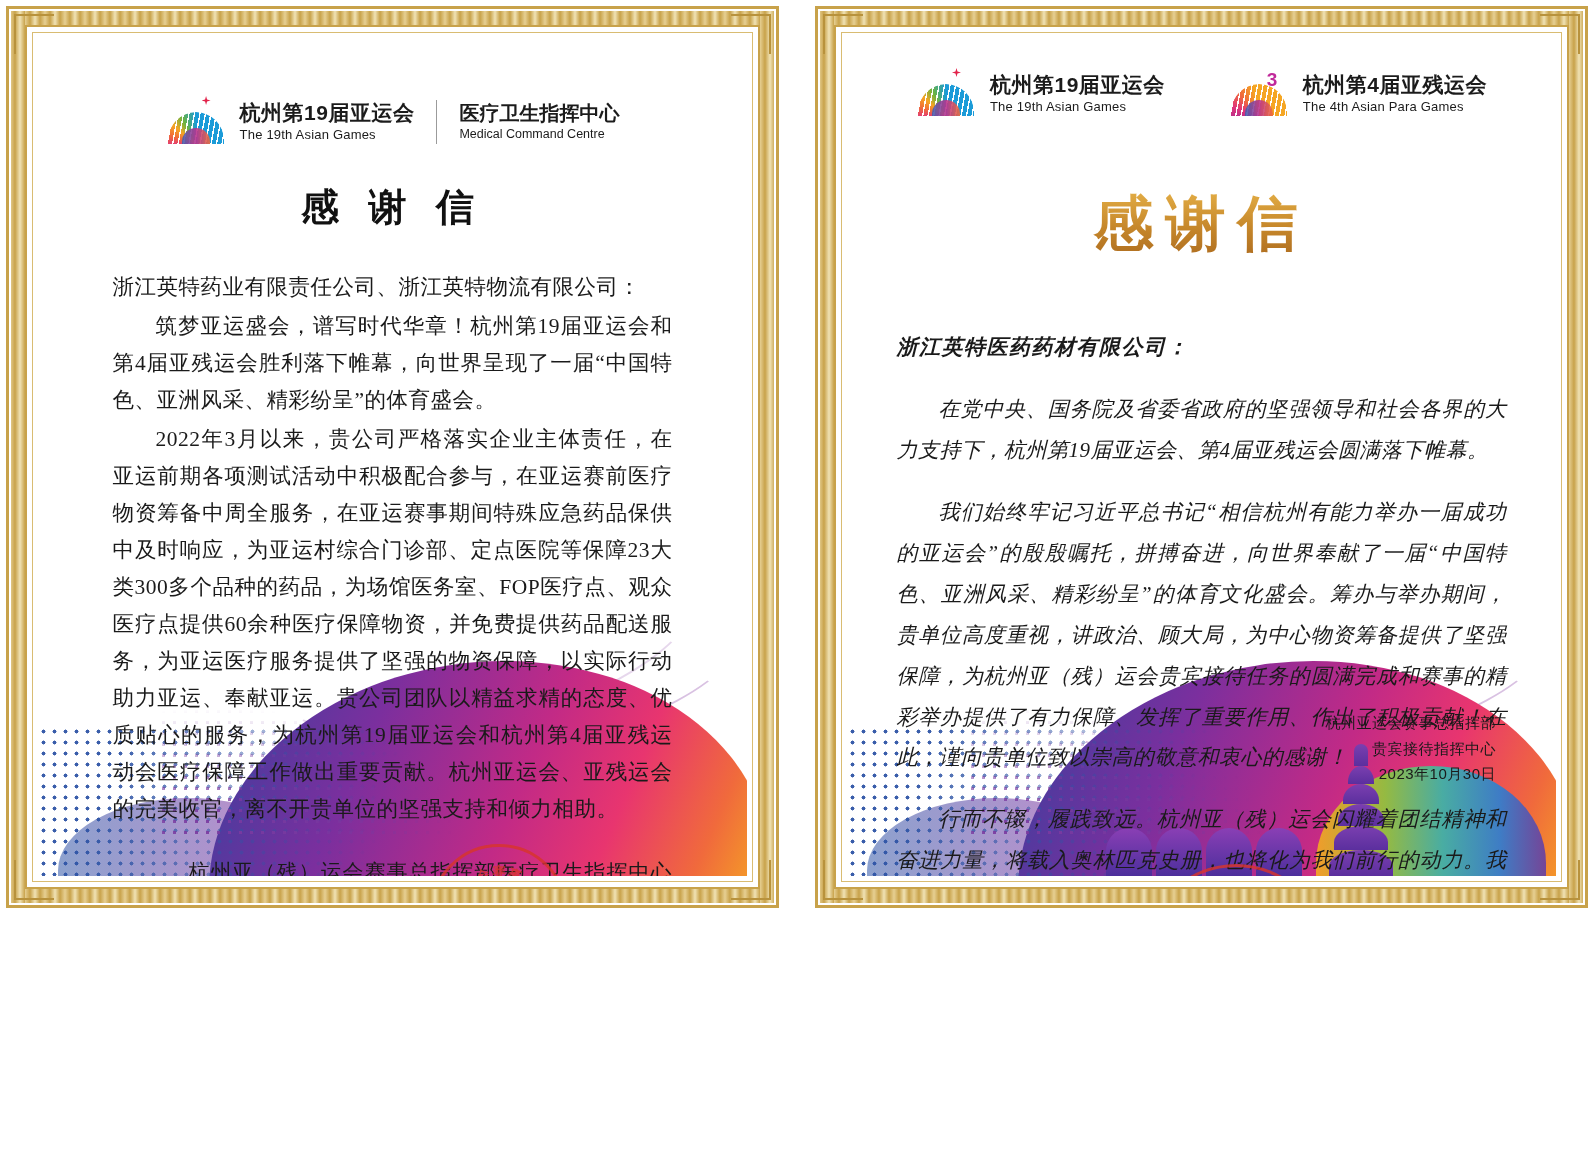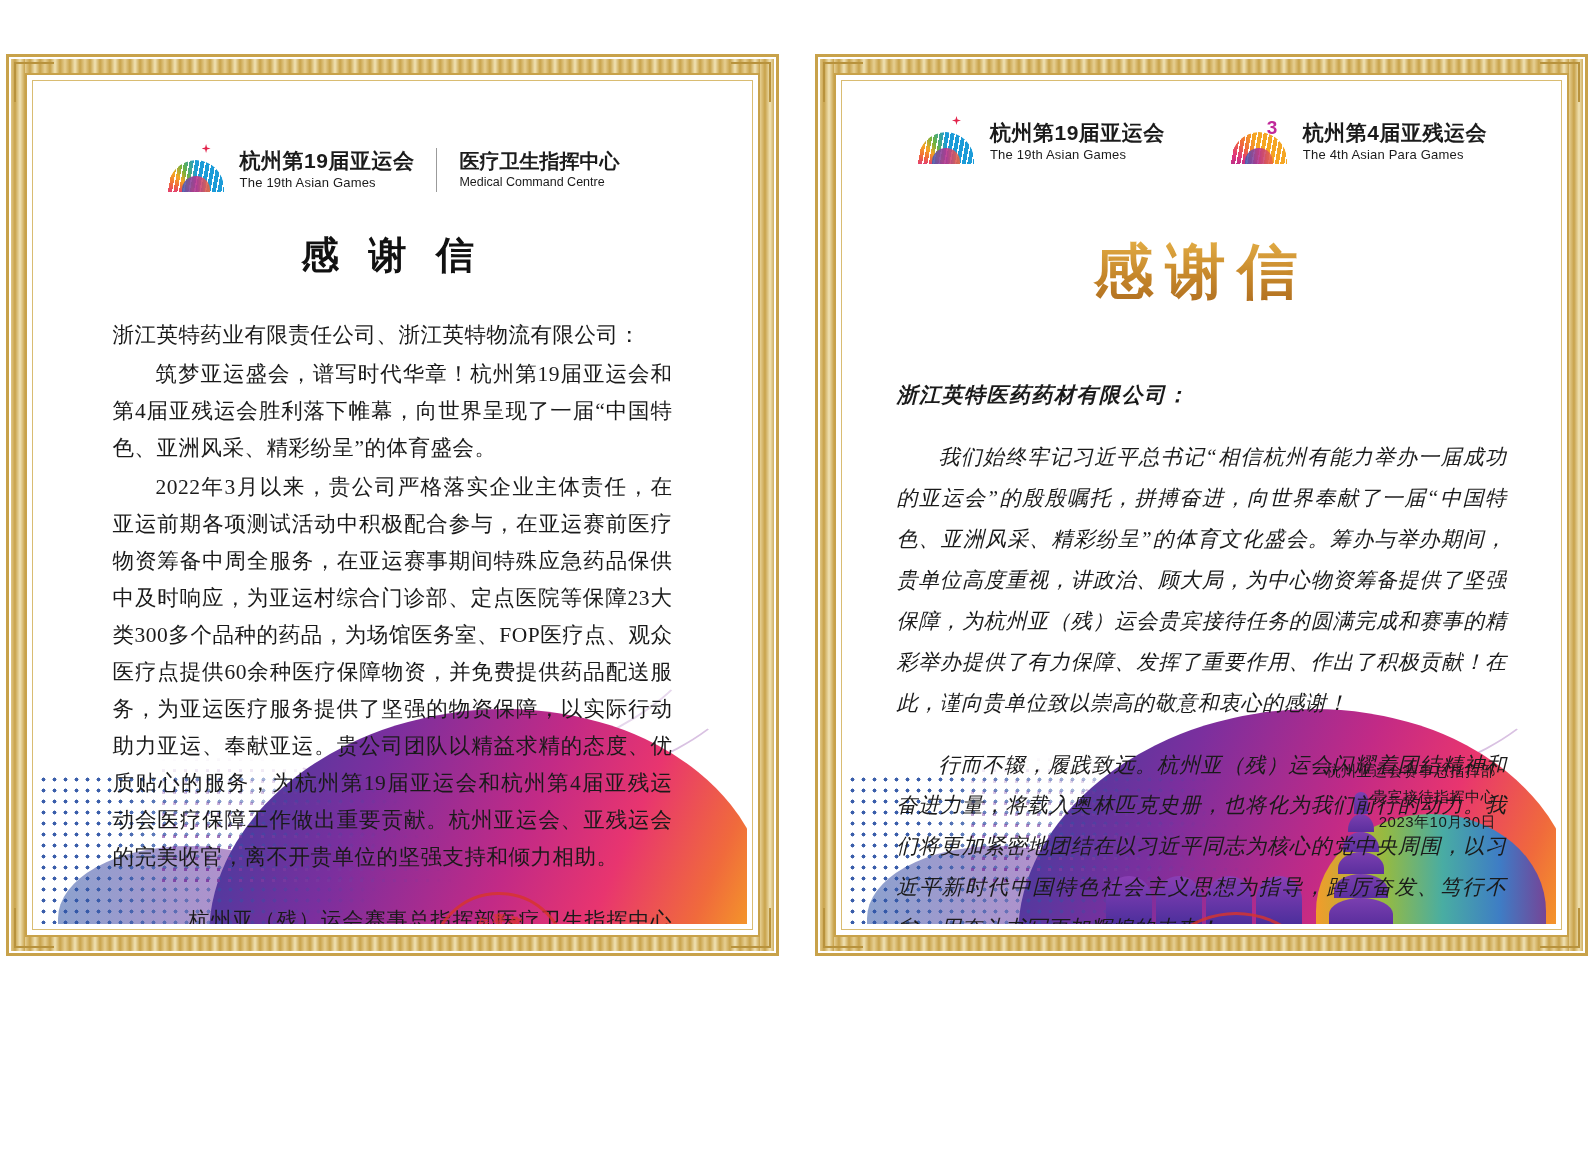--- a/index.html
+++ b/index.html
@@ -20,21 +20,20 @@
     gap: 24px;
     box-sizing: border-box;
   }
   .cert {
     position: relative;
     flex: 1 1 0;
     height: 914px;
     box-sizing: border-box;
     overflow: hidden;
     background: #ffffff;
-    margin-top: 48px;
   }
   
   .frame-outer {
     position: absolute;
     inset: 6px;
     border: 3px solid #c8a24a;
     box-sizing: border-box;
   }
   .frame-band {
     position: absolute;
@@ -610,20 +609,21 @@
             <div class="logo-text-cn">杭州第4届亚残运会</div>
             <div class="logo-text-en">The 4th Asian Para Games</div>
           </div>
         </div>
       </div>
 
       <div class="title-gold">感谢信</div>
 
       <div class="body right">
         <div class="salutation">浙江英特医药药材有限公司：</div>
+        <p class="para">在党中央、国务院及省委省政府的坚强领导和社会各界的大力支持下，杭州第19届亚运会、第4届亚残运会圆满落下帷幕。</p>
         <p class="para">我们始终牢记习近平总书记“相信杭州有能力举办一届成功的亚运会”的殷殷嘱托，拼搏奋进，向世界奉献了一届“中国特色、亚洲风采、精彩纷呈”的体育文化盛会。筹办与举办期间，贵单位高度重视，讲政治、顾大局，为中心物资筹备提供了坚强保障，为杭州亚（残）运会贵宾接待任务的圆满完成和赛事的精彩举办提供了有力保障、发挥了重要作用、作出了积极贡献！在此，谨向贵单位致以崇高的敬意和衷心的感谢！</p>
         <p class="para">行而不辍，履践致远。杭州亚（残）运会闪耀着团结精神和奋进力量，将载入奥林匹克史册，也将化为我们前行的动力。我们将更加紧密地团结在以习近平同志为核心的党中央周围，以习近平新时代中国特色社会主义思想为指导，踔厉奋发、笃行不怠，用奋斗书写更加辉煌的未来！</p>
       </div>
 
       <div class="sign right">
         <div>杭州亚运会赛事总指挥部</div>
         <div>贵宾接待指挥中心</div>
         <div>2023年10月30日</div>
       </div>
 

